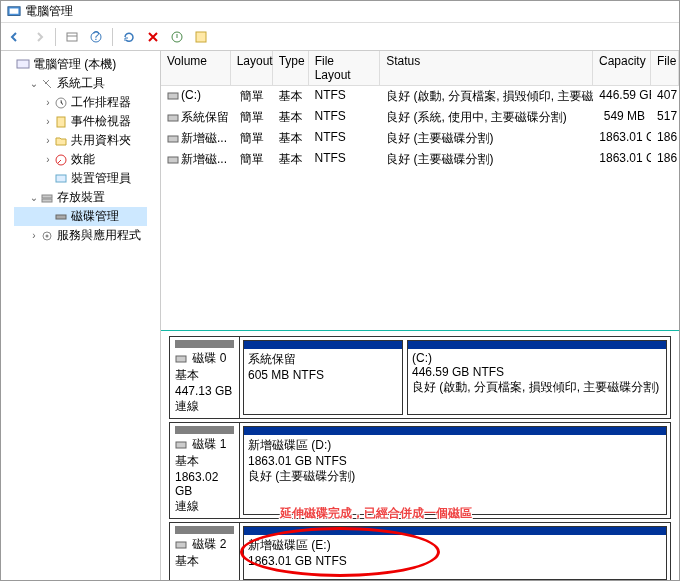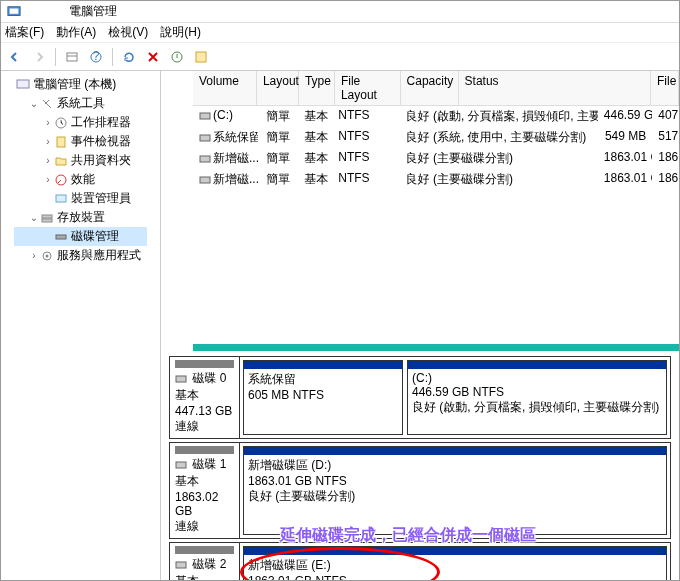--- a/index.html
+++ b/index.html
@@ -1,35 +1,35 @@
 <!DOCTYPE html>
 <html><head>
 <meta charset="utf-8">
 <style>
 * { margin: 0; padding: 0; box-sizing: border-box; font-family: "Microsoft JhengHei", "PMingLiU", sans-serif; font-size: 12px; }
 body { background: #fff; }
 .window { width: 680px; height: 581px; border: 1px solid #999; background: #fff; display: flex; flex-direction: column; overflow: hidden; }
 .titlebar { height: 22px; padding: 2px 6px; border-bottom: 1px solid #ddd; display: flex; align-items: center; }
 .titlebar-icon { width: 14px; height: 14px; margin-right: 4px; }
-.titlebar-text { font-size: 12px; margin-left: 44px; }
+.titlebar-text { font-size: 12px; }
 .menubar { height: 20px; padding: 2px 4px; display: flex; align-items: center; gap: 12px; border-bottom: 1px solid #eee; }
 .menubar span { font-size: 12px; cursor: default; }
 .toolbar { height: 28px; padding: 2px 4px; display: flex; align-items: center; gap: 4px; border-bottom: 1px solid #ccc; }
 .tool-btn { width: 20px; height: 20px; display: flex; align-items: center; justify-content: center; }
 .tool-sep { width: 1px; height: 18px; background: #ccc; margin: 0 2px; }
 .content { flex: 1; display: flex; overflow: hidden; }
 .tree-pane { width: 160px; border-right: 1px solid #ccc; padding: 4px 13px; overflow: auto; background: #fff; }
 .tree-item { display: flex; align-items: center; padding: 1px 2px; white-space: nowrap; cursor: default; }
 .tree-item.selected { background: #cde8ff; }
 .tree-expand { width: 12px; text-align: center; color: #666; font-size: 10px; }
 .tree-icon { width: 14px; height: 14px; margin-right: 3px; display: inline-flex; align-items: center; justify-content: center; }
 .tree-indent-1 { padding-left: 14px; }
 .tree-indent-2 { padding-left: 28px; }
 .right-pane { flex: 1; display: flex; flex-direction: column; overflow: hidden; }
-.list-pane { height: 280px; border-bottom: 7px solid #14b8a6; overflow: auto; margin-left: 32px; }
+.list-pane { height: 280px; border-bottom: 1px solid #14b8a6; overflow: auto; }
 .list-header { display: flex; background: #fff; border-bottom: 1px solid #ddd; position: sticky; top: 0; }
 .list-header .col { padding: 3px 6px; border-right: 1px solid #ddd; font-size: 12px; background: #f8f8f8; }
 .list-row { display: flex; padding: 1px 0; }
 .list-row .col { padding: 1px 6px; white-space: nowrap; overflow: hidden; font-size: 12px; }
 .col-vol { width: 70px; }
 .col-lay { width: 42px; text-align: center; }
 .col-typ { width: 36px; }
 .col-fs  { width: 72px; }
 .col-st  { width: 214px; }
 .col-cap { width: 58px; text-align: right; padding-right:4px;}
@@ -37,41 +37,35 @@
 .vol-icon { width: 12px; height: 12px; display: inline-block; margin-right: 2px; vertical-align: middle; }
 .disk-pane { flex: 1; overflow: auto; padding: 2px; background: #fff; }
 .disk-block { display: flex; border: 1px solid #333; margin: 3px 6px; min-height: 62px; }
 .disk-label { width: 70px; border-right: 1px solid #333; padding: 3px 5px; font-size: 11px; }
 .disk-label .disk-bar { height: 8px; background: #808080; margin-bottom: 2px; }
 .disk-name { font-weight: normal; }
 .disk-parts { flex: 1; display: flex; padding: 3px; gap: 4px; position: relative; }
 .part { border: 1px solid #333; flex: 1; font-size: 11px; }
 .part .part-bar { height: 8px; background: #003399; }
 .part .part-body { padding: 2px 4px; }
-.annotation { position: absolute; top: -18px; left: 40px; font-size: 16px; font-weight: bold; color: #8b5cf6; text-shadow: 1px 1px 0 #fff, -1px -1px 0 #fff, 1px -1px 0 #fff, -1px 1px 0 #fff; }
+.annotation { position: absolute; top: -18px; left: 40px; font-size: 12px; font-weight: bold; color: #ef4444; text-shadow: 1px 1px 0 #fff, -1px -1px 0 #fff, 1px -1px 0 #fff, -1px 1px 0 #fff; }
 .oval { position: absolute; border: 3px solid #e00; border-radius: 50%; width: 200px; height: 50px; top: 4px; left: 0px; pointer-events: none; }
 </style>
 </head>
 <body>
 
 <div class="window">
   <div class="titlebar">
     <svg class="titlebar-icon" viewBox="0 0 16 16">
         <rect x="1" y="2" width="14" height="10" fill="#4a90d9" stroke="#2a5a8a"></rect>
         <rect x="3" y="4" width="10" height="6" fill="#fff"></rect>
       </svg>
     <span class="titlebar-text">電腦管理</span>
   </div>
 
-  <div class="menubar">
-    <span>檔案(F)</span>
-    <span>動作(A)</span>
-    <span>檢視(V)</span>
-    <span>說明(H)</span>
-  </div>
 
   <div class="toolbar">
     <span class="tool-btn">
         <svg width="14" height="14" viewBox="0 0 14 14">
           <path d="M8 3L4 7l4 4" stroke="#3a7abd" stroke-width="2" fill="none"></path>
         </svg>
       </span>
     <span class="tool-btn">
         <svg width="14" height="14" viewBox="0 0 14 14">
           <path d="M6 3l4 4-4 4" stroke="#ccc" stroke-width="2" fill="none"></path>
@@ -210,22 +204,22 @@
       </div>
     </div>
 
     <div class="right-pane">
       <div class="list-pane">
         <div class="list-header">
           <div class="col col-vol">Volume</div>
           <div class="col col-lay">Layout</div>
           <div class="col col-typ">Type</div>
           <div class="col col-fs">File Layout</div>
+          <div class="col col-st">Status</div>
           <div class="col col-cap">Capacity</div>
-          <div class="col col-st">Status</div>
           <div class="col col-fre">File</div>
         </div>
         <div id="vol-rows">
             <div class="list-row">
               <div class="col col-vol"><svg class="vol-icon" viewBox="0 0 12 12">
                   <rect x="1" y="3" width="10" height="6" fill="#ccc" stroke="#666"></rect>
                 </svg><span>(C:)</span></div>
               <div class="col col-lay">簡單</div>
               <div class="col col-typ">基本</div>
               <div class="col col-fs">NTFS</div>

